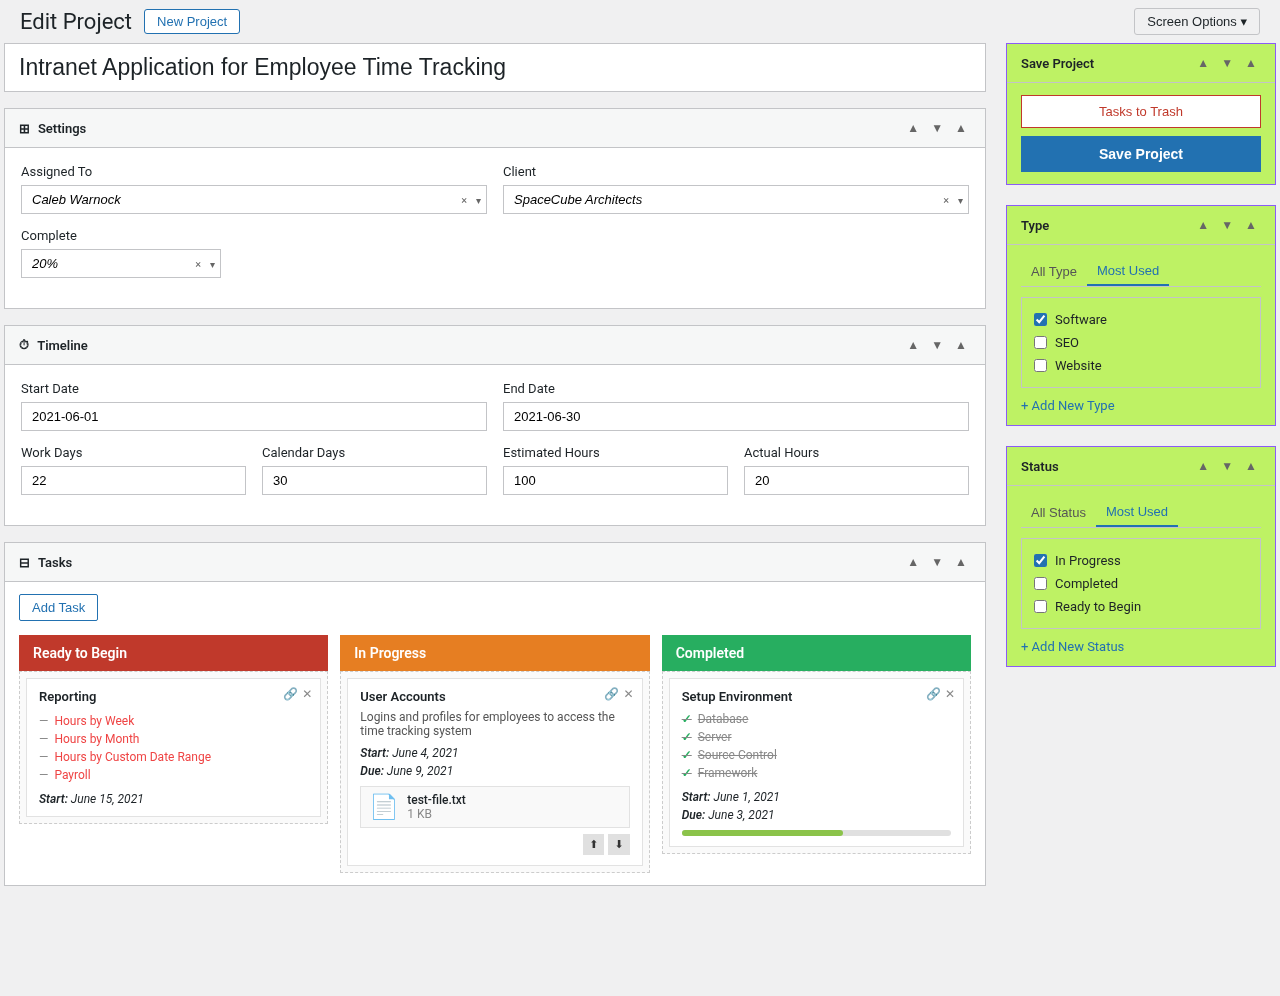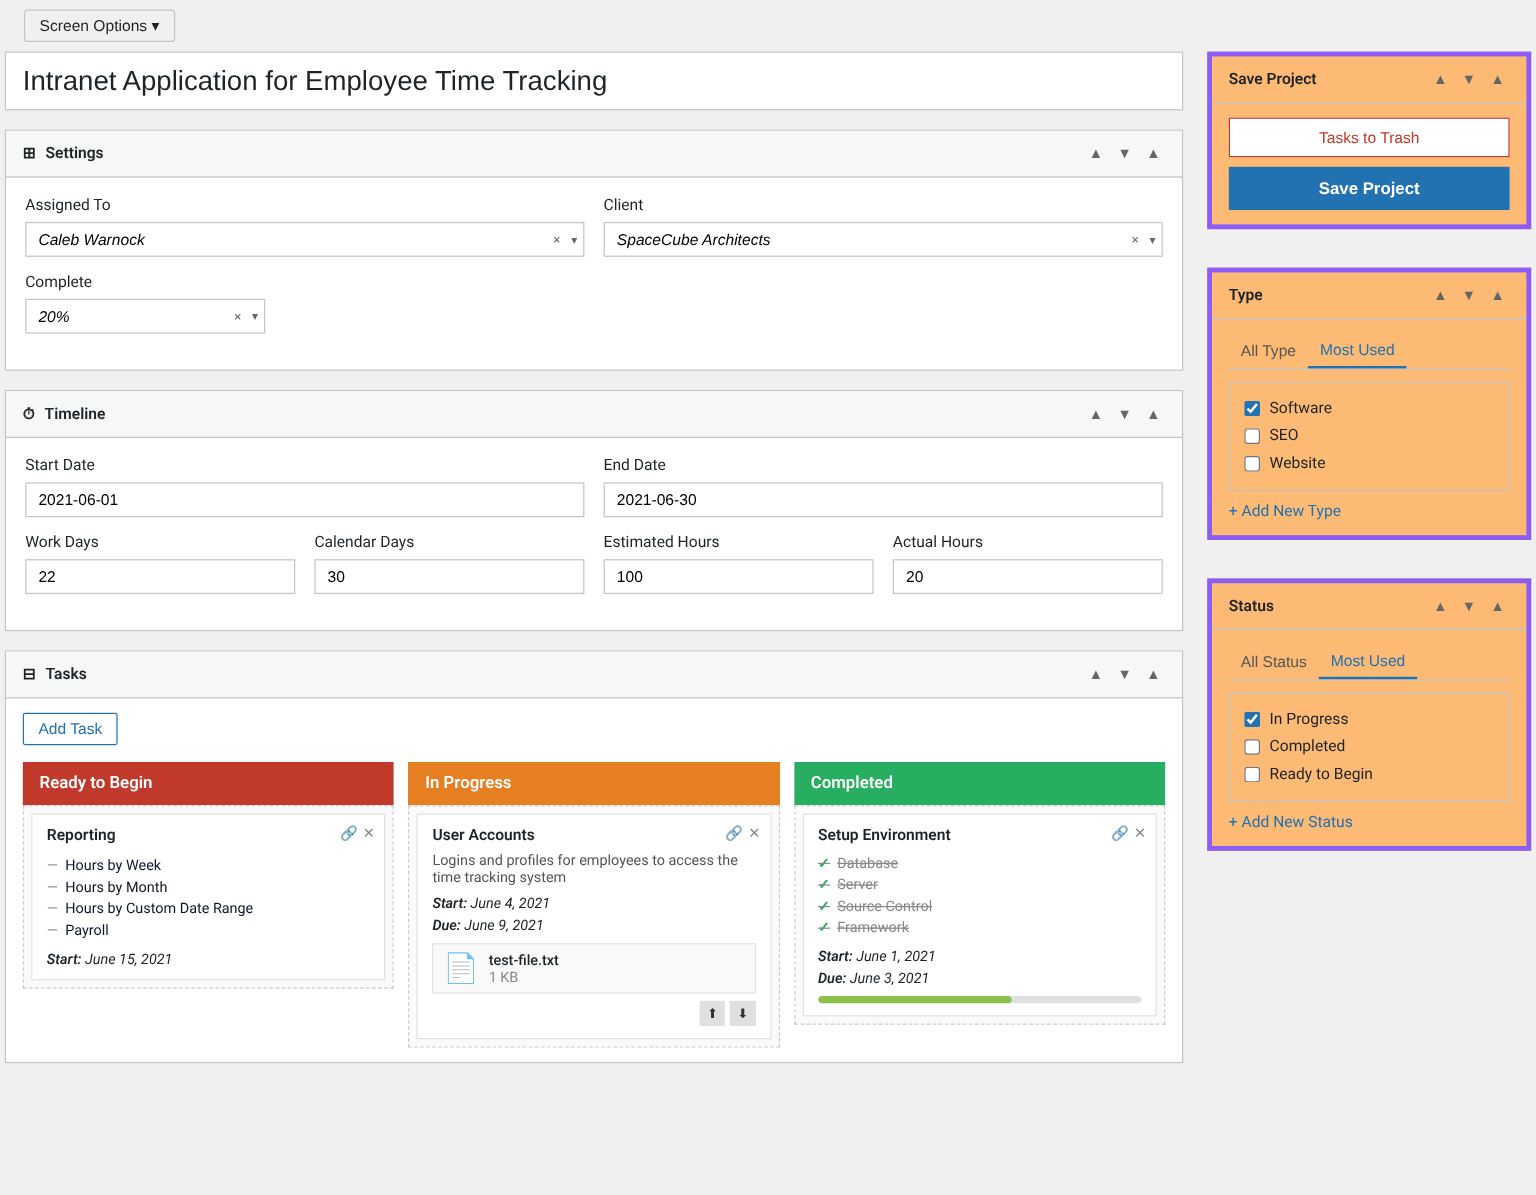--- a/index.html
+++ b/index.html
@@ -41,57 +41,61 @@
     .kanban-col-header { padding: 10px 14px; color: white; font-weight: 600; font-size: 14px; margin-bottom: 0; }
     .kanban-col-header.ready { background: #c0392b; }
     .kanban-col-header.inprogress { background: #e67e22; }
     .kanban-col-header.completed { background: #27ae60; }
     .task-card { background: white; border: 1px solid #e2e2e2; margin: 0; padding: 10px 12px; position: relative; }
     .task-card-actions { position: absolute; top: 8px; right: 8px; display: flex; gap: 4px; }
     .task-card-action { background: none; border: none; cursor: pointer; color: #888; font-size: 12px; }
     .task-card-title { font-weight: 600; font-size: 13px; margin-bottom: 6px; margin-right: 40px; }
     .task-card-desc { font-size: 12px; color: #555; margin-bottom: 8px; }
     .task-list { list-style: none; padding: 0; margin: 8px 0; }
-    .task-list li { font-size: 12px; color: #0f172a; padding: 2px 0; display: flex; align-items: center; gap: 6px; }
+    .task-list li { font-size: 12px; color: #ef4444; padding: 2px 0; display: flex; align-items: center; gap: 6px; }
     .task-list li::before { content: "—"; color: #888; }
     .task-date { font-size: 12px; margin-top: 4px; font-style: italic; }
     .task-date strong { font-weight: 600; }
     .task-file { display: flex; align-items: center; gap: 8px; margin-top: 8px; border: 1px solid #e2e2e2; padding: 6px 8px; background: #f9f9f9; }
     .task-file-icon { font-size: 24px; color: #666; }
     .task-file-info { font-size: 12px; }
     .task-file-name { font-weight: 500; }
     .task-file-size { color: #888; }
     .completed-items { list-style: none; padding: 0; margin-bottom: 8px; }
     .completed-items li { font-size: 12px; color: #888; text-decoration: line-through; padding: 2px 0; display: flex; align-items: center; gap: 6px; }
     .check-icon { color: #27ae60; font-weight: bold; }
     .progress-bar-row { margin-top: 8px; }
     .progress-bar-track { height: 6px; background: #e0e0e0; border-radius: 3px; }
     .progress-bar-fill { height: 6px; background: #8bc34a; border-radius: 3px; }
     .file-transfer-icons { display: flex; gap: 4px; margin-top: 6px; justify-content: flex-end; }
     .file-transfer-btn { background: #e0e0e0; border: none; cursor: pointer; padding: 4px 6px; font-size: 11px; color: #333; }
     .col-dashed-border { border: 1px dashed #ccc; padding: 6px; background: #fafafa; }
 
     
-    .sidebar-panel { background: #fdba74; border: 4px solid #8b5cf6; margin-bottom: 32px; }
+    .sidebar-panel { background: #bef264; border: 1px solid #8b5cf6; margin-bottom: 20px; }
     .sidebar-panel-header { display: flex; align-items: center; justify-content: space-between; padding: 10px 14px; border-bottom: 1px solid #c3c4c7; font-weight: 600; font-size: 13px; }
     .sidebar-panel-body { padding: 12px 14px; }
     .trash-btn { width: 100%; padding: 8px; border: 1px solid #c0392b; color: #c0392b; background: white; cursor: pointer; font-size: 13px; margin-bottom: 8px; }
     .save-btn { width: 100%; padding: 10px; border: none; background: #2271b1; color: white; cursor: pointer; font-size: 14px; font-weight: 600; }
     .tab-row { display: flex; gap: 0; margin-bottom: 10px; border-bottom: 1px solid #c3c4c7; }
     .tab-btn { background: none; border: none; padding: 6px 10px; cursor: pointer; font-size: 13px; color: #555; }
     .tab-btn.active { color: #2271b1; border-bottom: 2px solid #2271b1; }
     .checkbox-list { border: 1px solid #c3c4c7; padding: 10px 12px; margin-bottom: 10px; min-height: 80px; }
     .checkbox-item { display: flex; align-items: center; gap: 8px; padding: 4px 0; font-size: 13px; }
     .checkbox-item input[type="checkbox"] { accent-color: #2271b1; }
     .add-new-link { color: #2271b1; text-decoration: none; font-size: 13px; cursor: pointer; }
   </style>
 </head>
 <body>
 
 <div class="top-bar">
+  <div class="top-bar-left">
+    <h1 class="page-title">Edit Project</h1>
+    <button class="new-project-btn">New Project</button>
+  </div>
   <button class="screen-options-btn">Screen Options ▾</button>
 </div>
 
 <div class="main-layout">
 
   <div class="main-content">
 
     
     <input class="project-title-input" type="text" value="Intranet Application for Employee Time Tracking" style="">
 

